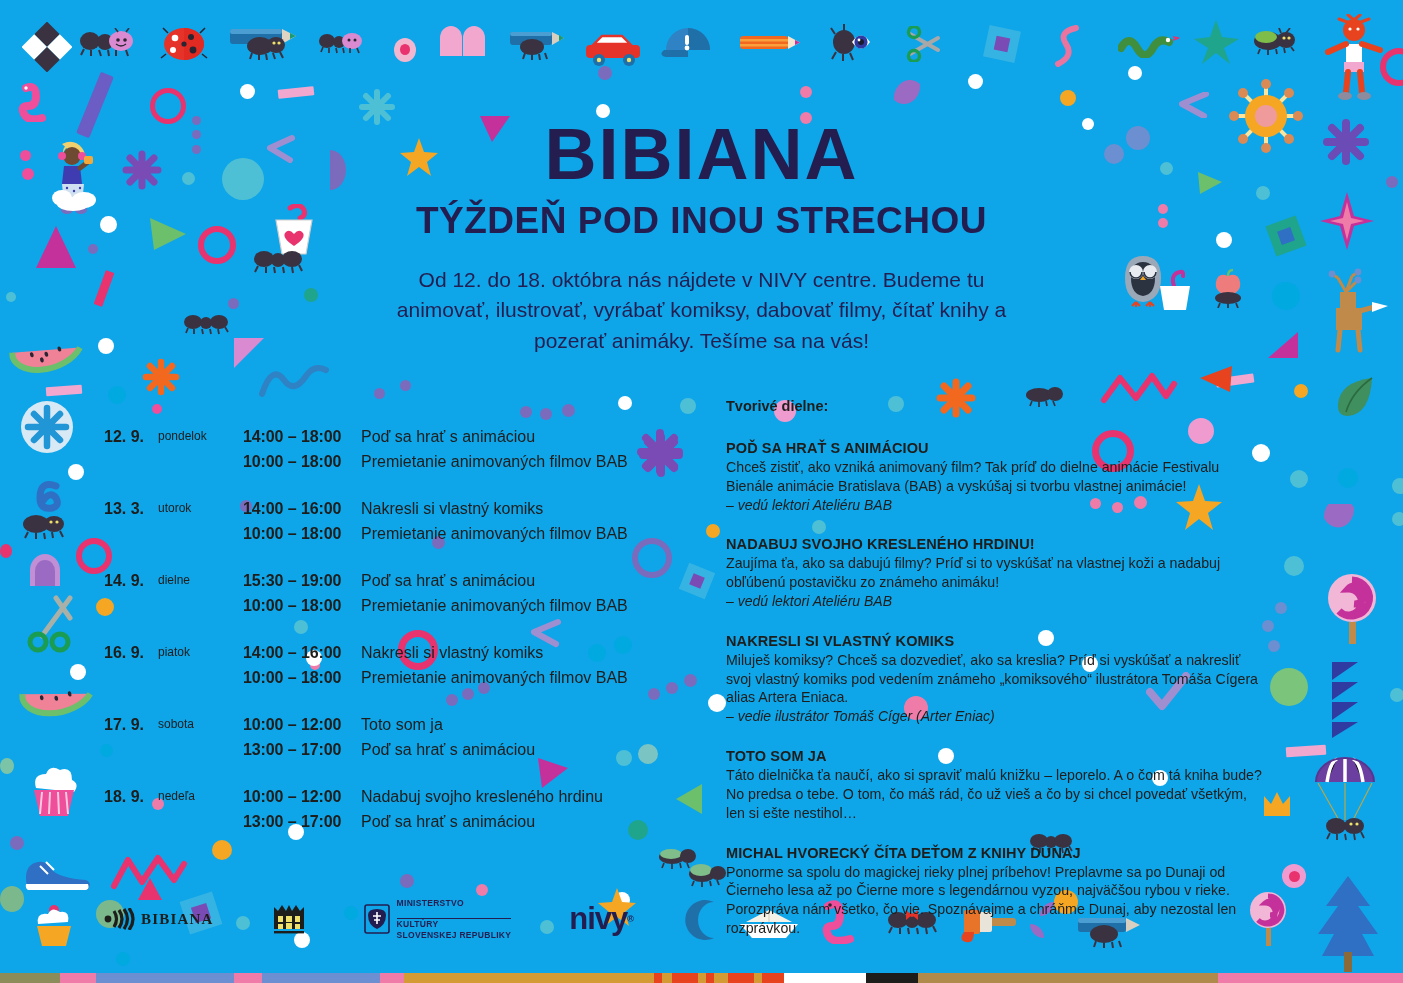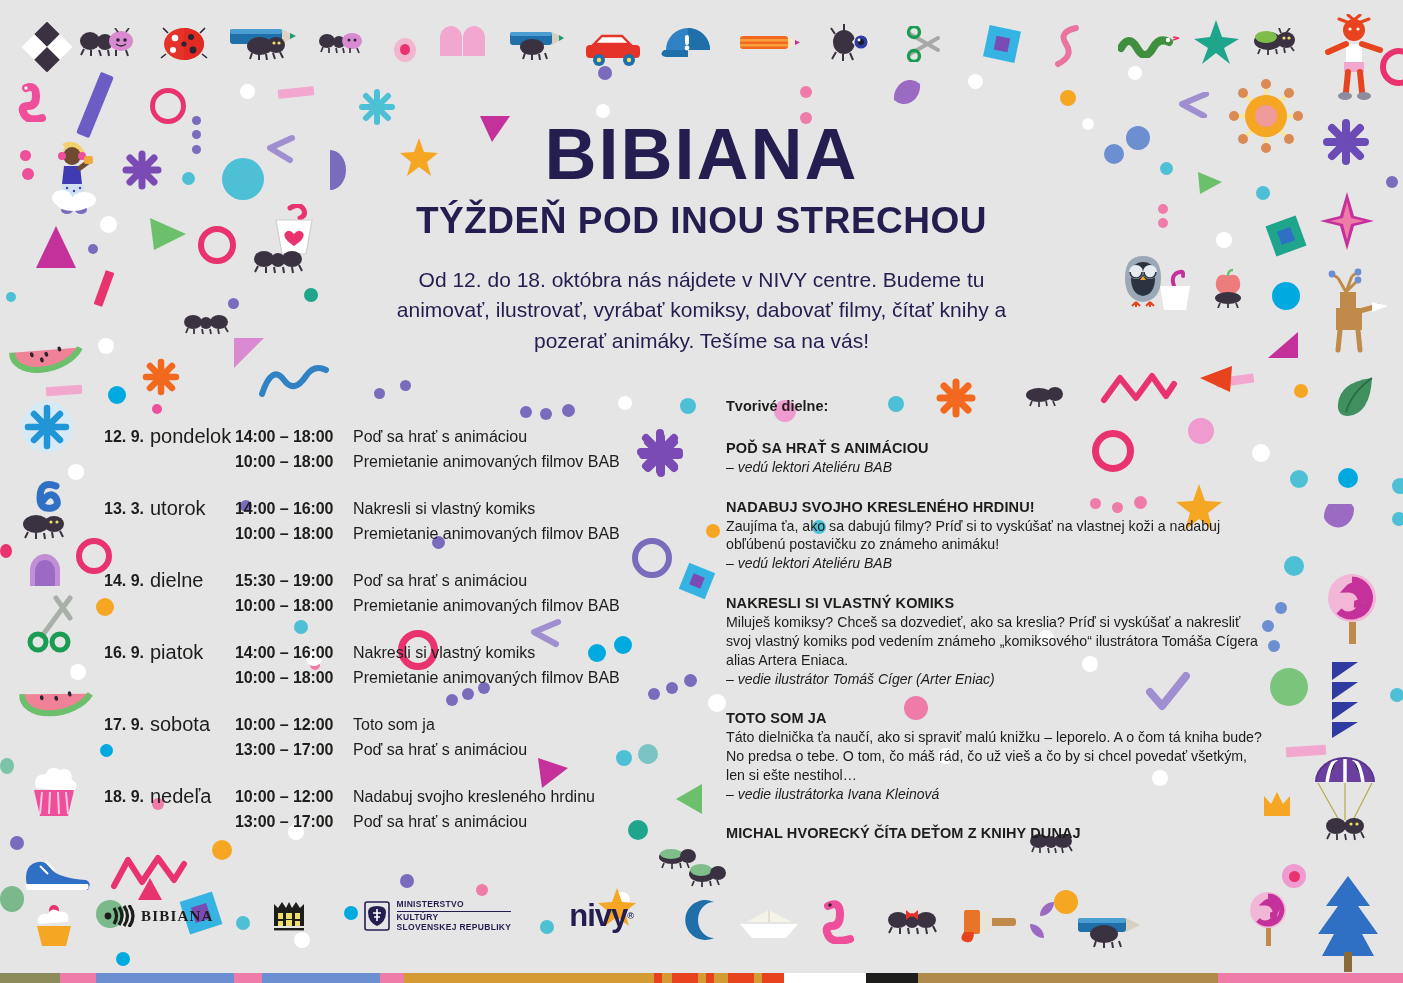--- a/index.html
+++ b/index.html
@@ -7,21 +7,21 @@
   body{
     width:1403px;height:983px;
     background:#efdf6b;
     font-family:"Liberation Sans", sans-serif;
     overflow:hidden;
     position:relative;
   }
   .poster{
     position:relative;
     width:1403px;height:983px;
-    background:#e5e5e5;
+    background:#0ea5e9;
     overflow:hidden;
   }
   
   .deco{position:absolute;pointer-events:none;}
   .dot{border-radius:50%;}
   .ring{border-radius:50%;background:transparent;}
   .bar{border-radius:1px;}
 
   
   .header{
@@ -53,21 +53,21 @@
 
   
   .schedule{
     position:absolute;left:104px;top:424px;width:560px;
     z-index:5;
     color:#1d1d1b;
   }
   .sch-row{display:flex;align-items:flex-start;margin-bottom:22px;}
   .sch-row.holiday{margin-bottom:42px;}
   .sch-date{width:46px;flex:0 0 46px;font-size:16px;font-weight:bold;line-height:25px;}
-  .sch-day{width:85px;flex:0 0 85px;font-size:20px;line-height:25px;}
+  .sch-day{width:85px;flex:0 0 85px;font-size:12px;line-height:25px;margin-left:8px;}
   .sch-day.bold{font-weight:bold;}
   .sch-slots{flex:1;}
   .slot{display:flex;line-height:25px;}
   .slot-time{width:118px;flex:0 0 118px;font-size:16px;font-weight:bold;letter-spacing:-0.1px;}
   .slot-act{font-size:16px;}
 
   
   .workshops{
     position:absolute;left:726px;top:398px;width:540px;
     z-index:5;
@@ -83,21 +83,21 @@
   .footer{
     position:absolute;left:104px;top:898px;
     display:flex;align-items:center;gap:58px;
     z-index:6;
   }
   .logo{display:flex;align-items:center;color:#1d1d1b;}
   .logo-bibiana{gap:5px;}
   .logo-bibiana .wordmark{font-family:"Liberation Serif", serif;font-size:15px;letter-spacing:1.2px;font-weight:bold;}
   .logo-mk{gap:7px;}
   .logo-mk .mk-text{font-size:8.5px;line-height:1.28;letter-spacing:0.3px;color:#241e50;font-weight:bold;}
-  .logo-mk .mk-text div:first-child{border-bottom:1px solid #241e50;padding-bottom:1px;}
+  .logo-mk .mk-text div:first-child{border-bottom:1px solid #241e50;padding-bottom:9px;}
   .logo-nivy{font-size:31px;font-weight:bold;color:#241e50;letter-spacing:-1px;position:relative;}
   .logo-nivy sup{font-size:9px;vertical-align:super;letter-spacing:0;}
 
   
   .strip{position:absolute;left:0;bottom:0;width:1403px;height:10px;display:flex;z-index:7;}
   .strip span{display:block;height:100%;}
 </style>
 </head>
 <body>
 
@@ -916,39 +916,40 @@
           </div>
         </div>
       </div>
     </div>
 
   <div class="workshops">
     <div class="ws-kicker">Tvorivé dielne:</div>
     <div id="workshop-list">
         <div class="ws-block">
           <div class="ws-title">POĎ SA HRAŤ S ANIMÁCIOU</div>
+          <div class="ws-body">Chceš zistiť, ako vzniká animovaný film? Tak príď do dielne animácie Festivalu Bienále animácie Bratislava (BAB) a vyskúšaj si tvorbu vlastnej animácie!</div>
           <div class="ws-lead">– vedú lektori Ateliéru BAB</div>
         </div>
         <div class="ws-block">
           <div class="ws-title">NADABUJ SVOJHO KRESLENÉHO HRDINU!</div>
           <div class="ws-body">Zaujíma ťa, ako sa dabujú filmy? Príď si to vyskúšať na vlastnej koži a nadabuj obľúbenú postavičku zo známeho animáku!</div>
           <div class="ws-lead">– vedú lektori Ateliéru BAB</div>
         </div>
         <div class="ws-block">
           <div class="ws-title">NAKRESLI SI VLASTNÝ KOMIKS</div>
           <div class="ws-body">Miluješ komiksy? Chceš sa dozvedieť, ako sa kreslia? Príď si vyskúšať a nakresliť svoj vlastný komiks pod vedením známeho „komiksového“ ilustrátora Tomáša Cígera alias Artera Eniaca.</div>
           <div class="ws-lead">– vedie ilustrátor Tomáš Cíger (Arter Eniac)</div>
         </div>
         <div class="ws-block">
           <div class="ws-title">TOTO SOM JA</div>
           <div class="ws-body">Táto dielnička ťa naučí, ako si spraviť malú knižku – leporelo. A o čom tá kniha bude? No predsa o tebe. O tom, čo máš rád, čo už vieš a čo by si chcel povedať všetkým, len si ešte nestihol…</div>
-          <div class="ws-lead"> – vedie ilustrátorka Ivana Kleinová</div>
         </div>
         <div class="ws-block">
           <div class="ws-title">MICHAL HVORECKÝ ČÍTA DEŤOM Z KNIHY DUNAJ</div>
+          <div class="ws-body">Ponorme sa spolu do magickej rieky plnej príbehov! Preplavme sa po Dunaji od Čierneho lesa až po Čierne more s legendárnou vyzou, najväčšou rybou v rieke. Porozpráva nám všetko, čo vie. Spoznávajme a chráňme Dunaj, aby nezostal len rozprávkou.</div>
         </div>
       </div>
   </div>
 
   <div class="footer">
 
     <div class="logo logo-bibiana">
       <svg width="32" height="22" viewBox="0 0 32 22">
         <circle cx="4" cy="11" r="3.4" fill="#1d1d1b"></circle>
         <path d="M10 3 q5 8 0 16" stroke="#1d1d1b" stroke-width="3.2" fill="none"></path>

